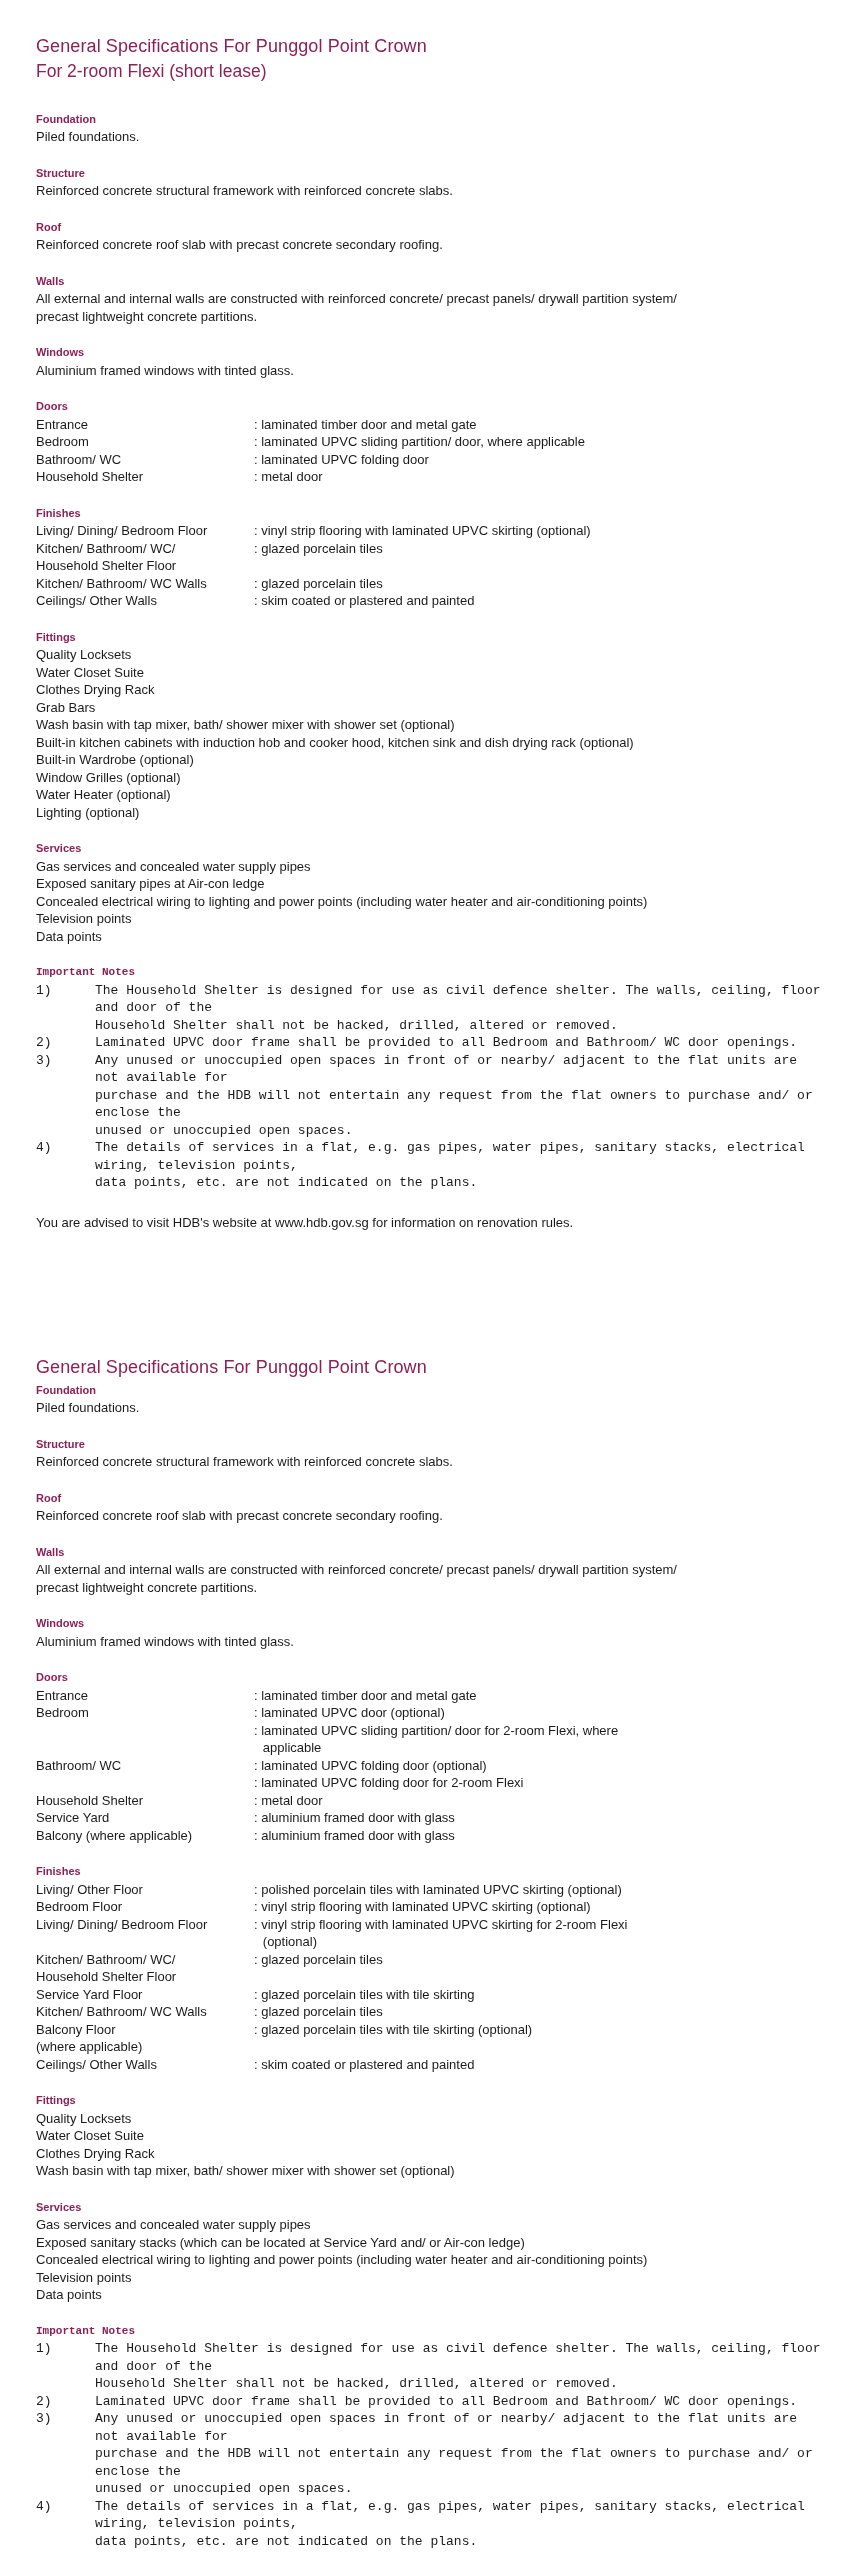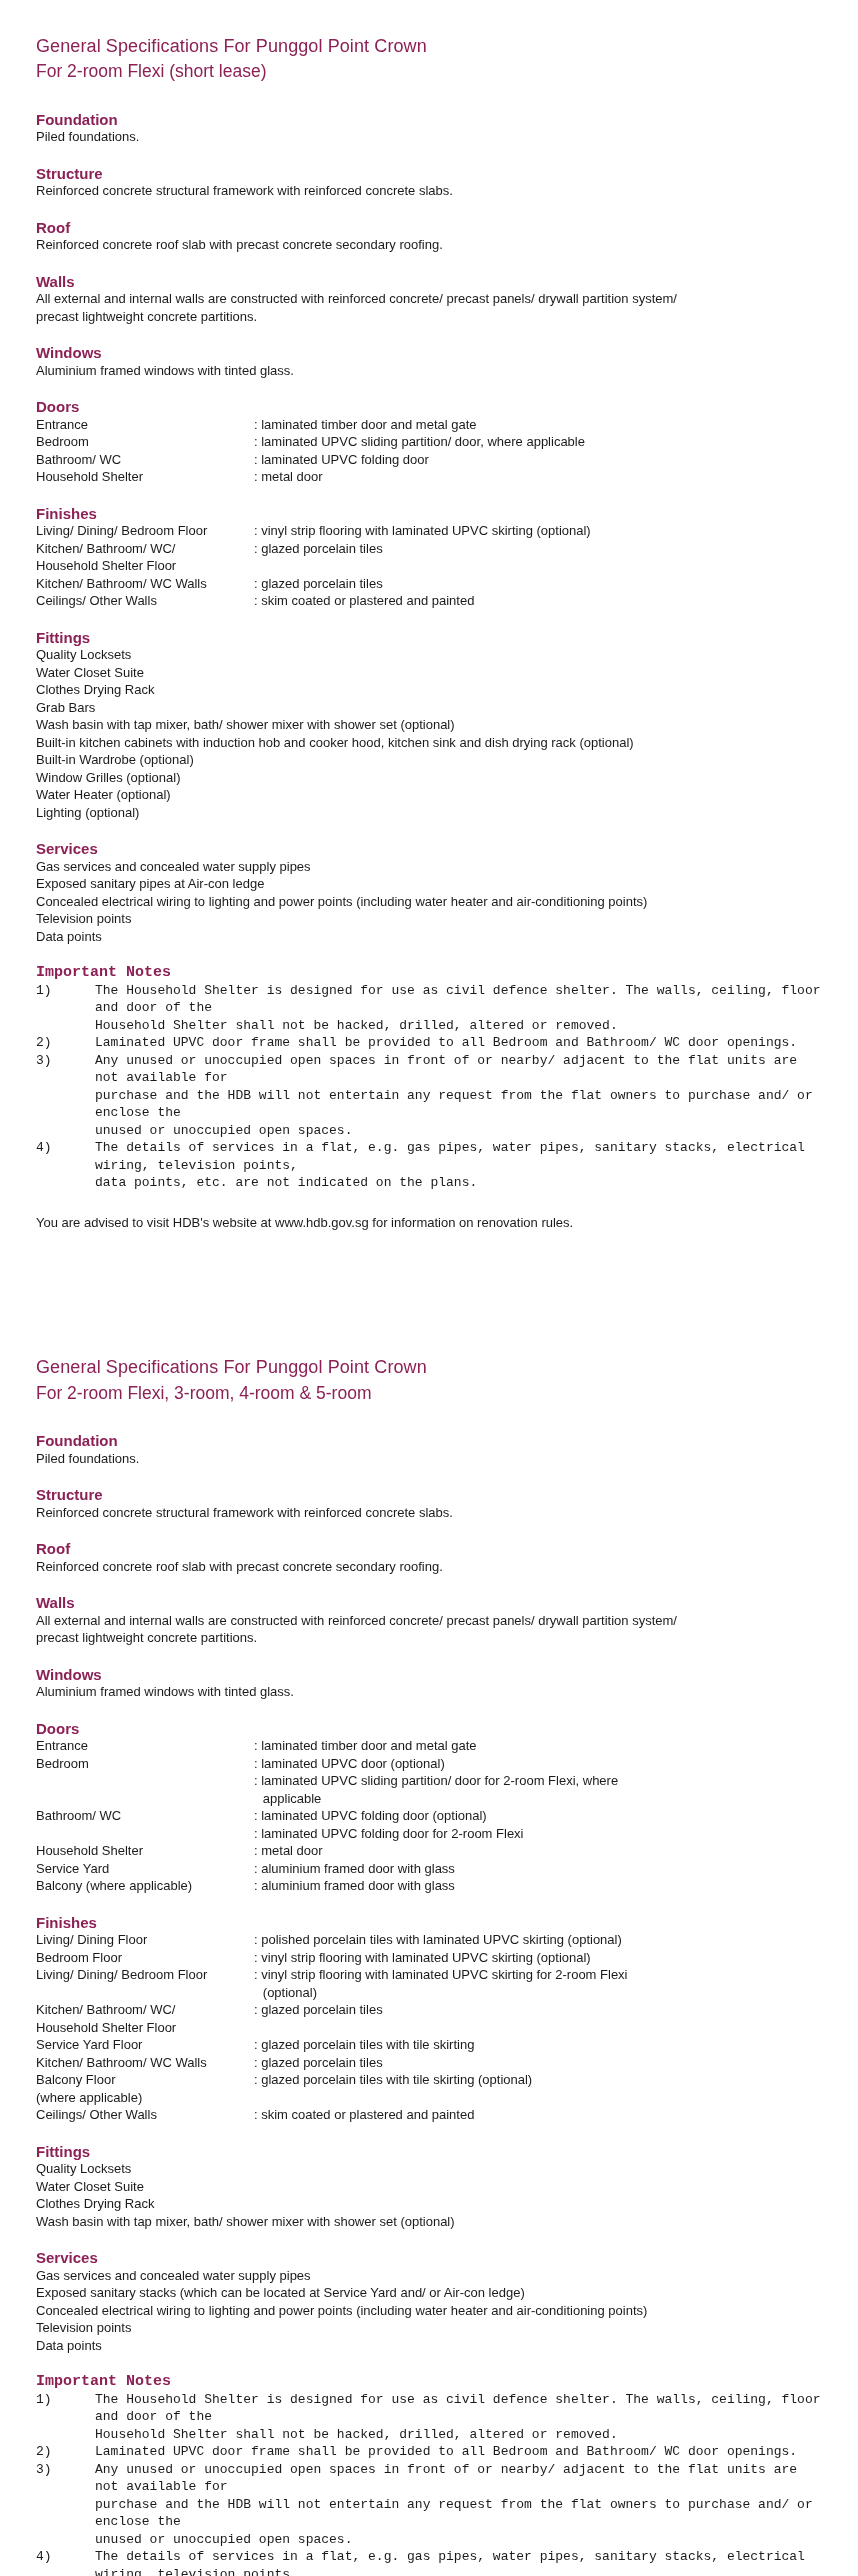--- a/index.html
+++ b/index.html
@@ -17,21 +17,21 @@
     font-size:18px; line-height:25px; font-weight:normal;
     color:var(--accent); margin:0 0 1.3px 0; letter-spacing:0.1px;
   }
   h2.subtitle {
     font-size:17.5px; line-height:23px; font-weight:normal;
     color:var(--accent); margin:0 0 27.5px 0;
   }
   .block { margin:0 0 19px 0; }
   .block-last { margin-bottom:13.8px;font-family:Liberation Mono, monospace; }
   h3.bh {
-    font-size:15px; line-height:17.5px; font-weight:bold;
+    font-size:11px; line-height:17.5px; font-weight:bold;
     color:var(--accent); margin:0;
   }
   p.body, .li, .line, .k, .v, .nt, .nn, .footer {
     font-size:13px; line-height:17.5px; margin:0;
   }
   .pre { white-space:pre-line; }
   .kv .row { display:flex; align-items:flex-start; }
   .k { width:218px; flex:none; }
   .v { flex:1; }
   .v .cont { padding-left:8.8px; }
@@ -164,21 +164,20 @@
         <div class="nt pre">The details of services in a flat, e.g. gas pipes, water pipes, sanitary stacks, electrical wiring, television points,
 data points, etc. are not indicated on the plans.</div>
       </div>
     </div>
 
     <div class="footer">You are advised to visit HDB's website at www.hdb.gov.sg for information on renovation rules.</div>
   </div>
 
   <div class="section section-2">
     <h1 class="title">General Specifications For Punggol Point Crown</h1>
-    <h2 class="subtitle">For 2-room Flexi, 3-room, 4-room &amp; 5-room</h2>
 
     <div class="block">
       <h3 class="bh">Foundation</h3>
       <p class="body">Piled foundations.</p>
     </div>
 
     <div class="block">
       <h3 class="bh">Structure</h3>
       <p class="body">Reinforced concrete structural framework with reinforced concrete slabs.</p>
     </div>
@@ -238,21 +237,21 @@
         <div class="k">Balcony (where applicable)</div>
         <div class="v">
           <div class="line">: aluminium framed door with glass</div>
         </div>
       </div>
     </div>
 
     <div class="block kv">
       <h3 class="bh">Finishes</h3>
       <div class="row">
-        <div class="k">Living/ Dining Floor</div>
+        <div class="k">Living/ Other Floor</div>
         <div class="v">
           <div class="line">: polished porcelain tiles with laminated UPVC skirting (optional)</div>
         </div>
       </div>
       <div class="row">
         <div class="k">Bedroom Floor</div>
         <div class="v">
           <div class="line">: vinyl strip flooring with laminated UPVC skirting (optional)</div>
         </div>
       </div>

